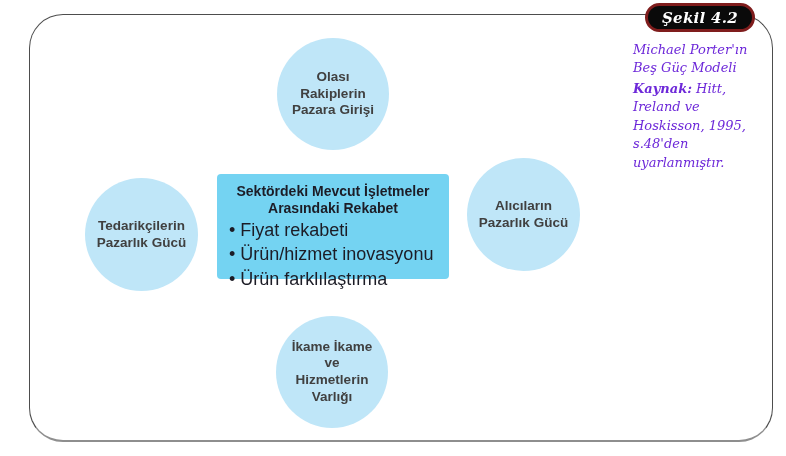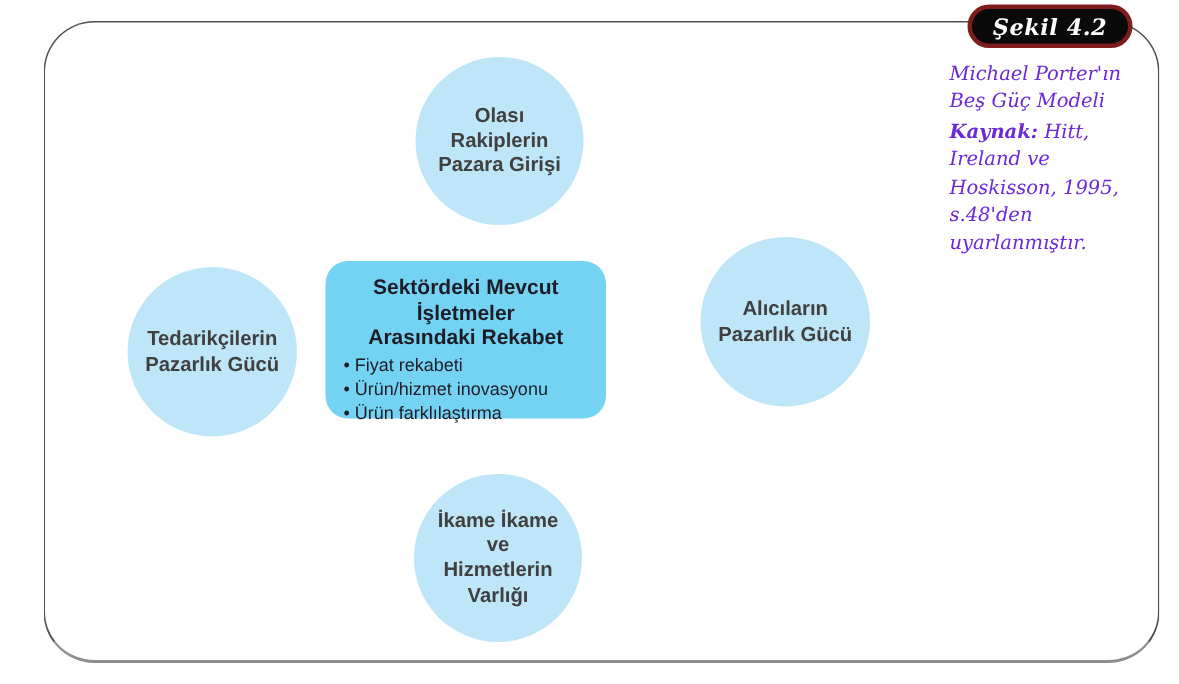--- a/index.html
+++ b/index.html
@@ -48,37 +48,37 @@
     line-height:1.24;
     white-space:pre-line;
   }
   .circle.top{left:277px;top:38px;width:112px;height:112px;}
   .circle.left{left:85px;top:178px;width:113px;height:113px;}
   .circle.right{left:467px;top:158px;width:113px;height:113px;}
   .circle.bottom{left:276px;top:316px;width:112px;height:112px;}
   
   .center-box{
     position:absolute;
-    left:217px;top:174px;width:187px;height:105px;
+    left:217px;top:174px;width:232px;height:105px;
     background:#74d3f2;
-    border-radius:15px;
+    border-radius:4px;
     box-sizing:border-box;
     padding:9px 10px 0 10px;
     color:#1c1c26;
   }
   .center-box .title{
     text-align:center;
     font-weight:bold;
     font-size:14px;
     line-height:1.18;
     white-space:pre-line;
     margin-bottom:2px;
   }
   .center-box .bullet{
-    font-size:12px;
+    font-size:18px;
     line-height:1.35;
     padding-left:2px;
   }
   
   .side{
     position:absolute;
     left:633px;top:41px;width:136px;
     font-family:"DejaVu Serif", serif;
     font-style:italic;
     font-size:13px;

